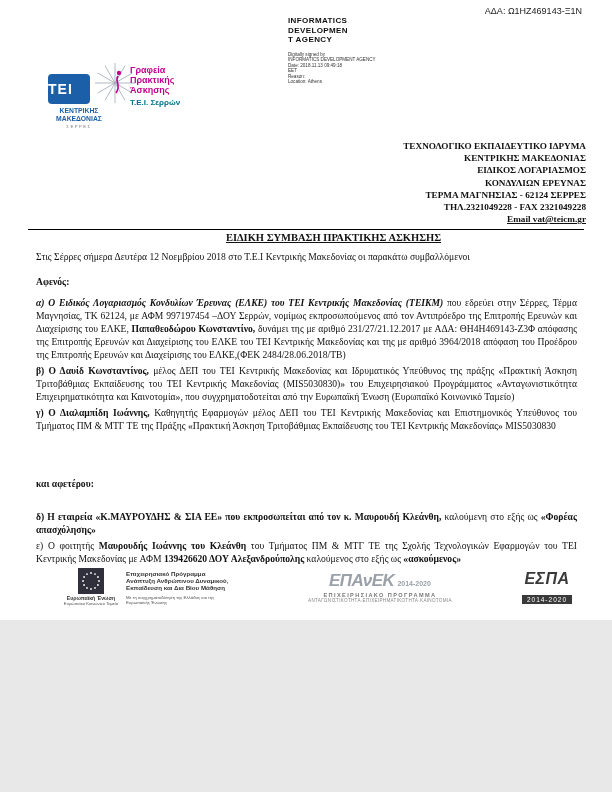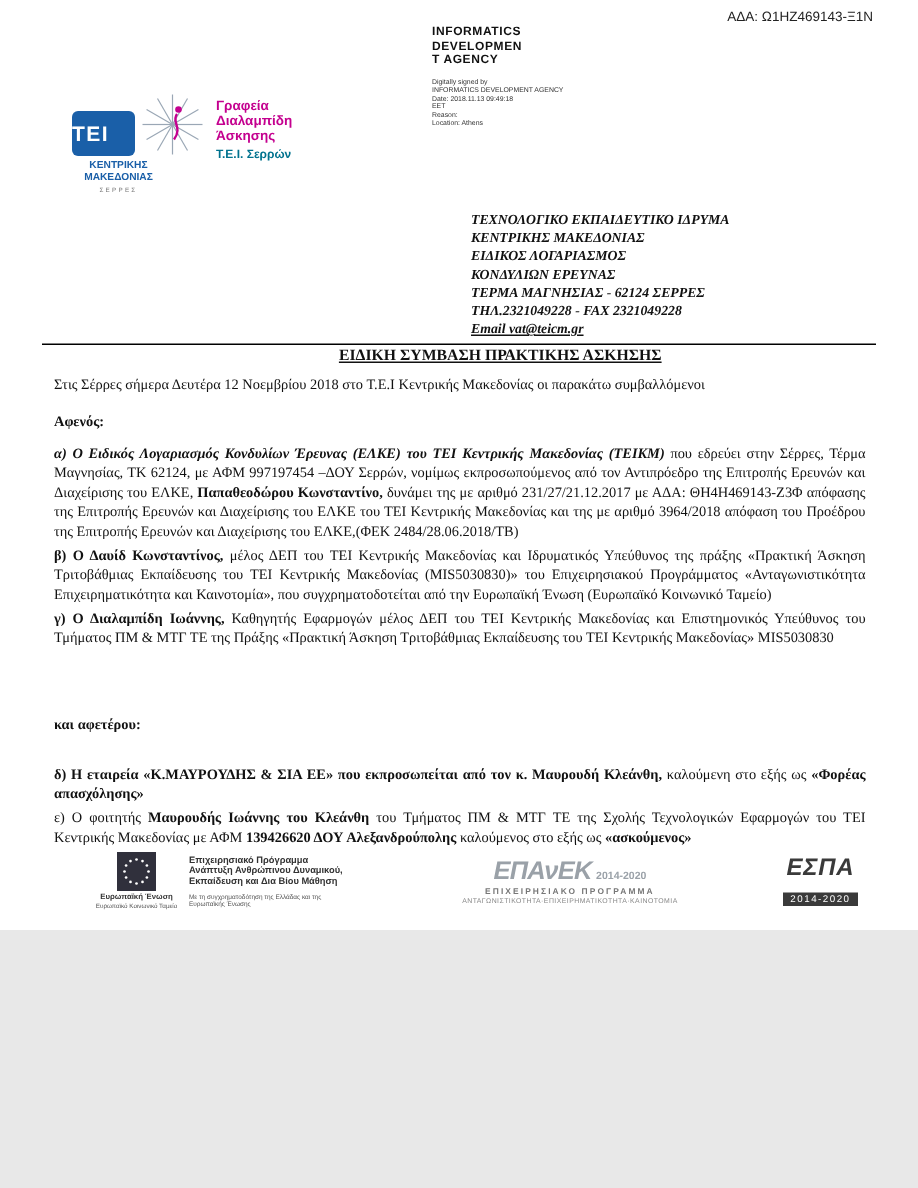--- a/index.html
+++ b/index.html
@@ -19,29 +19,29 @@
 
   
   .tei-block{position:absolute;left:46px;top:60px;width:200px;height:88px;}
   .starburst{position:absolute;left:46px;top:0;}
   .tei-box{position:absolute;left:2px;top:14px;width:42px;height:30px;background:var(--tei_blue,#1a5fa8);
            border-radius:4px;display:flex;align-items:center;justify-content:flex-start;color:#fff;
            font-family:"Liberation Sans",sans-serif;font-weight:bold;font-size:14px;letter-spacing:1px;}
   .tei-region{position:absolute;left:0;top:47px;width:66px;text-align:center;color:var(--tei_blue,#1a5fa8);
               font-family:"Liberation Sans",sans-serif;font-weight:bold;font-size:6.8px;line-height:7.6px;}
   .tei-city{font-size:4.2px;color:#777;font-weight:normal;margin-top:1px;letter-spacing:1.5px;}
-  .office{position:absolute;left:98px;top:5px;}
+  .office{position:absolute;left:84px;top:5px;}
   .office-magenta{color:var(--office_magenta,#c4008f);font-family:"Liberation Sans",sans-serif;
                   font-weight:bold;font-size:9px;line-height:10px;}
   .office-teal{color:var(--office_teal,#00728e);font-family:"Liberation Sans",sans-serif;
                font-weight:bold;font-size:8px;margin-top:3px;}
 
   
-  .letterhead{position:absolute;top:140px;right:26px;width:272px;text-align:left;
-              font-weight:bold;font-size:9.2px;line-height:12.2px;color:#111;font-style:italic;}
+  .letterhead{position:absolute;top:140px;right:26px;width:272px;text-align:right;
+              font-weight:bold;font-size:9.2px;line-height:12.2px;color:#111;}
   .lh-email{text-decoration:underline;}
 
   .top-rule{position:absolute;top:229px;left:28px;right:28px;border-top:1.3px solid #000;}
   .doc-title{position:absolute;top:232px;left:11px;right:0;text-align:center;font-weight:bold;font-size:10.5px;padding-left:44px;}
   .doc-title span{text-decoration:underline;}
 
   
   .docbody{position:absolute;top:250px;left:36px;width:541px;font-size:9.6px;line-height:13px;
            text-align:justify;color:#111;}
   .docbody p{margin:0 0 3px 0;}
@@ -121,21 +121,21 @@
       <span>ΤΕΙ</span>
     </div>
     <div class="tei-region">
       <div>ΚΕΝΤΡΙΚΗΣ</div>
       <div>ΜΑΚΕΔΟΝΙΑΣ</div>
       <div class="tei-city">ΣΕΡΡΕΣ</div>
     </div>
     <div class="office">
       <div class="office-magenta">
         <div>Γραφεία</div>
-        <div>Διαλαμπίδη</div>
+        <div>Πρακτικής</div>
         <div>Άσκησης</div>
       </div>
       <div class="office-teal">Τ.Ε.Ι. Σερρών</div>
     </div>
   </div>
 
   <div class="letterhead">
     <div>ΤΕΧΝΟΛΟΓΙΚΟ ΕΚΠΑΙΔΕΥΤΙΚΟ ΙΔΡΥΜΑ</div>
     <div>ΚΕΝΤΡΙΚΗΣ ΜΑΚΕΔΟΝΙΑΣ</div>
     <div>ΕΙΔΙΚΟΣ ΛΟΓΑΡΙΑΣΜΟΣ</div>

